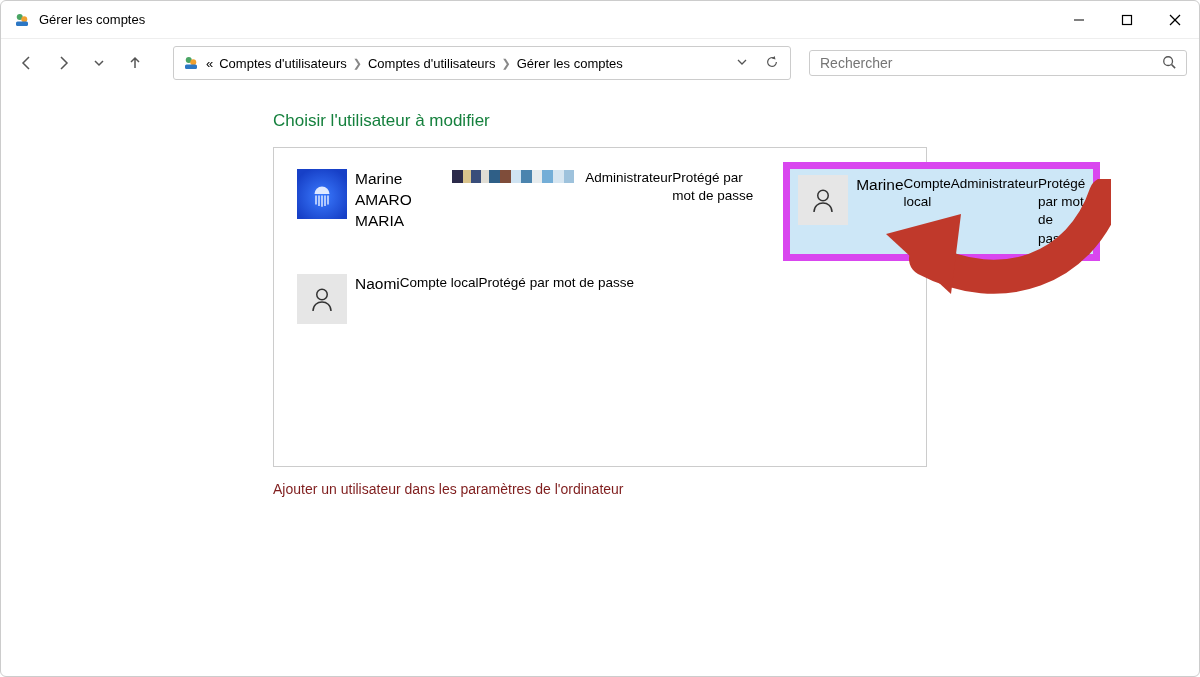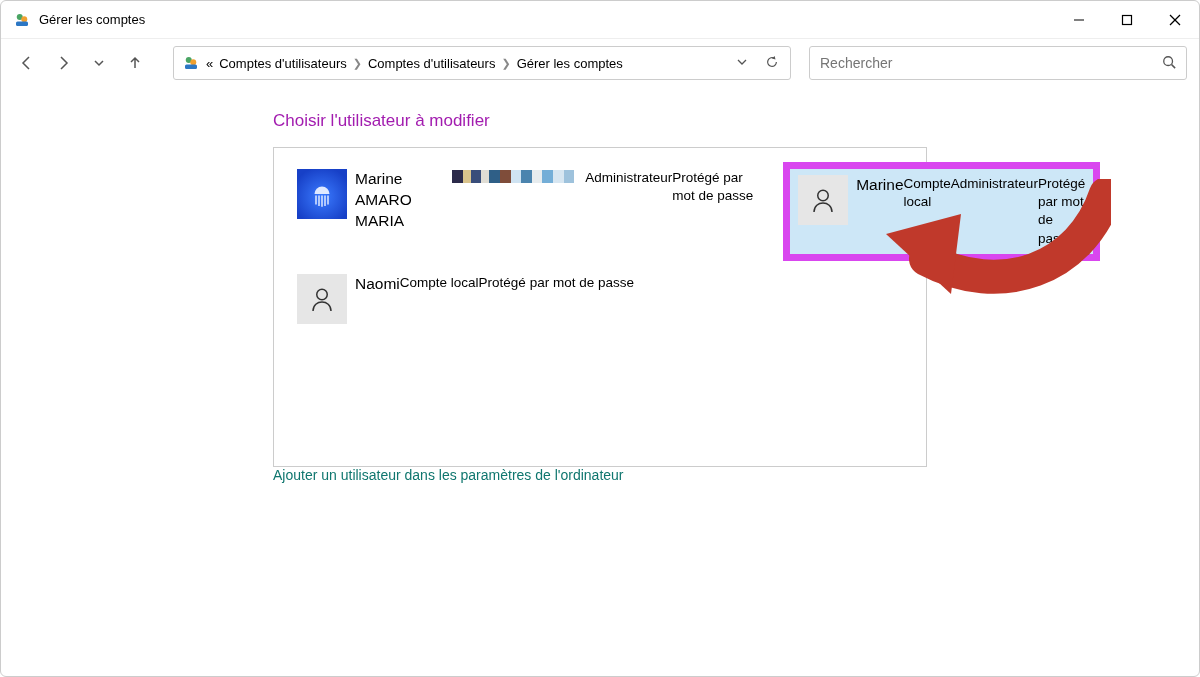--- a/index.html
+++ b/index.html
@@ -44,50 +44,50 @@
       display: flex; align-items: center; border: 1px solid #ccc; height: 34px; border-radius: 3px;
       padding: 0 8px; gap: 6px;
       margin-left: 16px;
     }
     .addressbar .crumb { display: flex; align-items: center; gap: 8px; cursor: default; }
     .addressbar .chevron { color: #888; font-size: 11px; }
     .addressbar .cpl-icon { width: 18px; height:18px; }
     .addrspacer { margin-left:auto; display:flex; gap:10px; align-items:center;}
     .addr-icon { color:#555; cursor:default; width:20px; text-align:center; }
     .searchbox {
-      flex: 1; display:flex; align-items:center; border:1px solid #ccc; height:34px; border-radius:3px;
+      flex: 1; display:flex; align-items:center; border:1px solid #ccc; height:26px; border-radius:3px;
       padding: 0 10px; color:#777;
       margin-left: 10px;
       max-width: 390px;
     }
     .searchbox input {
       flex:1; border:none; outline:none; font-size:14px; background:transparent;
     }
     .searchbox .search-icon { color:#555; }
     .content { padding: 24px 0 0 272px; }
-    .section-title { color:#a21caf; font-size:17px; font-weight:400; margin-bottom:16px; }
+    .section-title { color:#15803d; font-size:17px; font-weight:400; margin-bottom:16px; }
     .user-panel {
       border:1px solid #ccc; width:654px; height:320px; padding:14px; display:grid;
       grid-template-columns: 1fr 1fr; grid-auto-rows: min-content; gap: 6px 8px;
       position: relative;
     }
     .user-tile {
       display:flex; gap:8px; padding:6px 8px; align-items:flex-start; cursor:default;
       border: 1px solid transparent;
     }
     .user-tile.selected { background:#cde7f7; border:7px solid #d946ef; }
     .avatar {
       width:50px; height:50px; background:#e6e6e6; display:flex; align-items:center; justify-content:center;
       flex-shrink:0;
     }
     .avatar.blue { background: radial-gradient(circle at 50% 55%, #3b7bff 0%, #1740c7 80%); }
     .avatar svg { width:30px; height:30px; }
     .user-info { display:flex; flex-direction:row; line-height:1.35; font-size:13.5px; }
     .user-name { font-size:15.5px; }
-    .add-link { color:#0f766e; font-size:14px; display:inline-block; cursor:default; }
+    .add-link { color:#7f1d1d; font-size:14px; margin-top:14px; display:inline-block; cursor:default; }
     .pixelated {
       width:220px; height:13px; margin:1px 0 2px;
       background: linear-gradient(90deg,#2b2a4a 0 8%,#d9c38c 8% 14%,#394d7a 14% 22%,#e0ddd4 22% 28%,#2f5f87 28% 36%,#7f4d3a 36% 44%,#cfe3f2 44% 52%,#4b84ae 52% 60%,#e7ecee 60% 68%,#74aed7 68% 76%,#d7e6f1 76% 84%,#9ec2dc 84% 92%,#fff 92% 100%);
     }
     .arrow {
       position:absolute; left:880px; top:178px; width:230px; height:130px; pointer-events:none;
     }
   </style>
 </head>
 <body>

